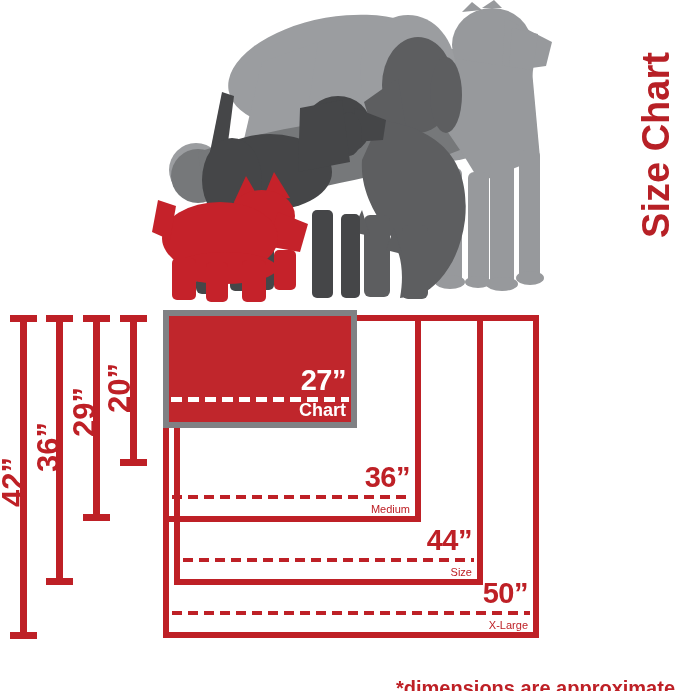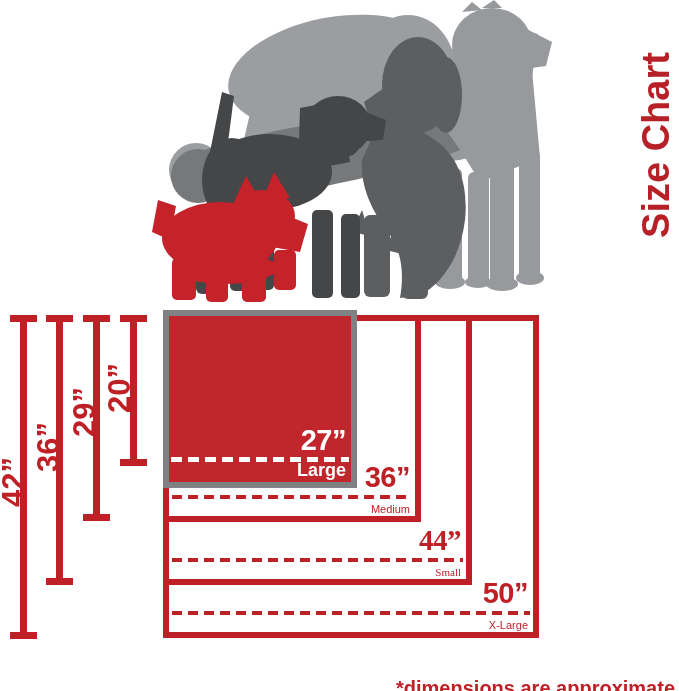--- a/index.html
+++ b/index.html
@@ -35,24 +35,24 @@
     font-weight:700;font-size:31px;line-height:1;
     color:var(--red,#be2026);white-space:nowrap;
   }
   .rl-xl{left:13px;top:482px;}
   .rl-l{left:48px;top:447px;}
   .rl-m{left:84px;top:412px;}
   .rl-s{left:119px;top:388px;}
   
   .sbox{position:absolute;box-sizing:border-box;border:6px solid var(--red,#be2026);}
   .box-xl{left:163px;top:315px;width:376px;height:323px;}
-  .box-l{left:163px;top:315px;width:309px;height:270px;font-family:Liberation Serif, serif;}
+  .box-l{left:174px;top:315px;width:309px;height:270px;}
   .box-m{left:163px;top:315px;width:258px;height:207px;}
   .box-s{
-    left:163px;top:310px;width:194px;height:178px;
+    left:163px;top:310px;width:194px;height:118px;
     border-color:var(--border-gray,#808184);
     background:var(--box-fill-red,#c0262c);
   }
   .dash{position:absolute;left:3px;right:3px;}
   .dash-red{bottom:17px;height:4px;
     background:repeating-linear-gradient(90deg,var(--red,#be2026) 0 10px,transparent 10px 16px);}
   .dash-white{left:2px;right:2px;bottom:20px;height:5px;
     background:repeating-linear-gradient(90deg,#fff 0 11px,transparent 11px 17px);}
   .num{
     position:absolute;right:5px;bottom:24px;
@@ -158,31 +158,31 @@
   <div class="title">Size Chart</div>
 
   <div class="sbox box-xl">
     <div class="dash dash-red"></div>
     <div class="num">50”</div>
     <div class="nm">X-Large</div>
   </div>
   <div class="sbox box-l">
     <div class="dash dash-red"></div>
     <div class="num">44”</div>
-    <div class="nm">Small</div>
+    <div class="nm">Size</div>
   </div>
   <div class="sbox box-m">
     <div class="dash dash-red"></div>
     <div class="num">36”</div>
     <div class="nm">Medium</div>
   </div>
   <div class="sbox box-s">
     <div class="dash dash-white"></div>
     <div class="num">27”</div>
-    <div class="nm">Large</div>
+    <div class="nm">Chart</div>
   </div>
 
   <div class="ruler r-xl">
     <div class="cap top"></div>
     <div class="line"></div>
     <div class="cap bot"></div>
   </div>
   <div class="ruler r-l">
     <div class="cap top"></div>
     <div class="line"></div>

